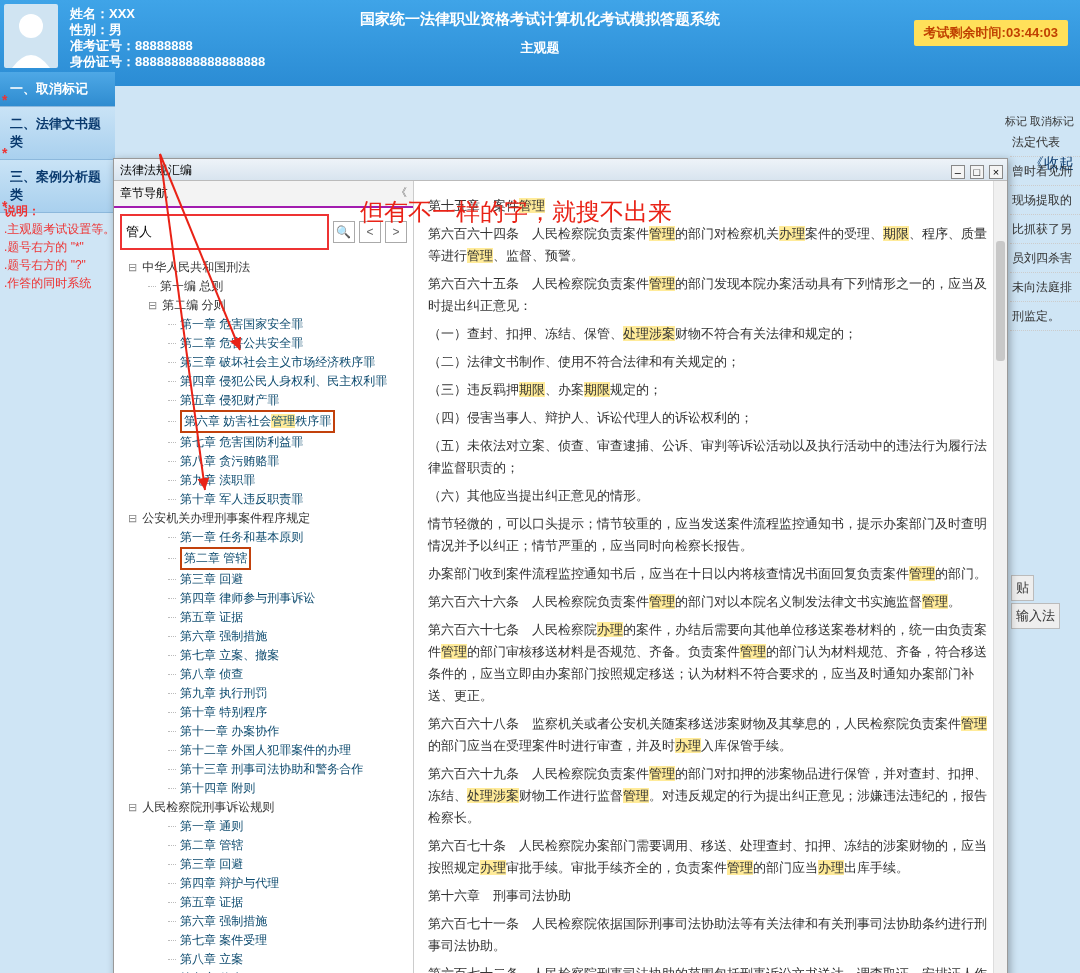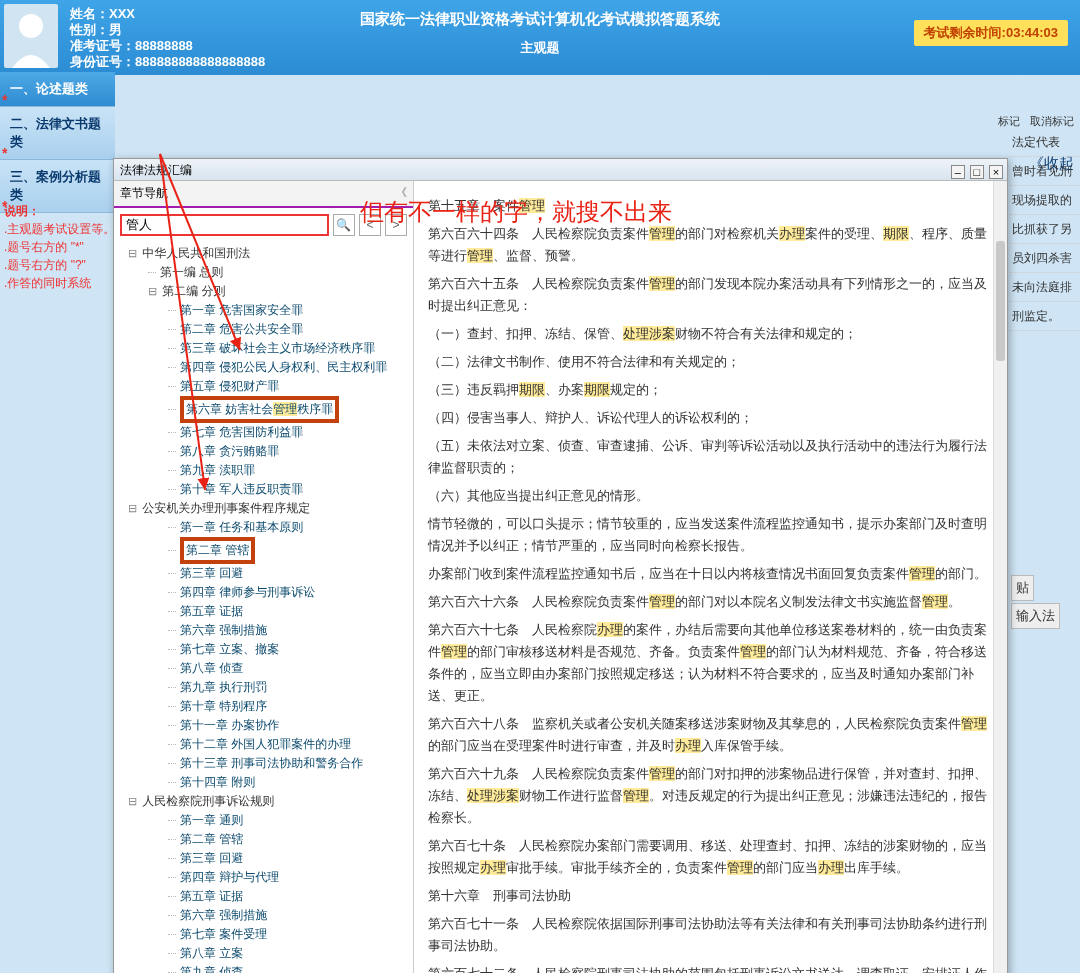--- a/index.html
+++ b/index.html
@@ -1,17 +1,17 @@
 <!DOCTYPE html>
 <html><head>
 <meta charset="utf-8">
 <style>
 *{box-sizing:border-box;margin:0;padding:0;font-family:"Microsoft YaHei","SimSun",sans-serif}
 body{background:#cfe5f5;width:1080px;height:973px;overflow:hidden;position:relative}
-.header{background:linear-gradient(#3fa4e8,#2b8cd4);height:75px;display:flex;color:#fff;font-size:13px;position:relative}
+.header{background:linear-gradient(#3fa4e8,#2b8cd4);height:86px;display:flex;color:#fff;font-size:13px;position:relative}
 .avatar{width:54px;height:64px;background:#d0e4f2;margin:4px;border-radius:2px}
 .avatar svg{width:100%;height:100%}
 .userinfo{padding:6px 8px;line-height:16px;font-weight:bold}
 .userinfo div{white-space:nowrap}
 .title-area{position:absolute;left:50%;transform:translateX(-50%);text-align:center;top:10px;font-weight:bold}
 .title-area .main{font-size:15px}
 .title-area .sub{font-size:13px;margin-top:10px}
 .timer{position:absolute;right:12px;top:20px;background:#ffe05a;color:#c04000;font-weight:bold;padding:4px 10px;border-radius:2px;font-size:13px}
 .content{position:absolute;top:72px;left:0;right:0;bottom:0}
 .left-col{position:absolute;left:0;top:0;width:115px}
@@ -19,42 +19,42 @@
 .cat-btn.active{background:linear-gradient(#4ea8e6,#2f8cd0);color:#fff}
 .star{position:absolute;left:2px;bottom:-2px;color:#e33;font-size:14px}
 .collapse{position:absolute;right:6px;top:82px;color:#0a3a6e;font-size:15px}
 .instructions{position:absolute;left:0;top:126px;width:133px;font-size:12px;color:#e33;line-height:18px;padding:4px}
 .instructions .hdr{color:#e33;font-weight:bold}
 .right-panel{position:absolute;right:0;top:0;width:70px;font-size:12px;color:#333;line-height:20px;padding-top:56px}
 .right-panel div{padding:4px 2px;border-bottom:1px dotted #ccc;white-space:nowrap;overflow:hidden}
 .right-tools{position:absolute;right:0;top:502px;width:70px;font-size:13px;color:#333}
 .right-tools span{display:inline-block;padding:3px 4px;border:1px solid #bbb;background:#eee;margin:1px}
 .rtop{position:absolute;right:6px;top:42px;font-size:11px;color:#333}
-.rtop span{margin-left:7px}
+.rtop span{margin-left:0}
 .dialog{position:absolute;left:113px;top:86px;width:895px;height:852px;background:#fff;border:1px solid #999;box-shadow:2px 2px 8px rgba(0,0,0,.3)}
 .dlg-title{background:linear-gradient(#eef3f8,#d8e4ef);height:22px;line-height:22px;font-size:12px;padding:0 6px;border-bottom:1px solid #bbb;position:relative}
 .dlg-title .btns{position:absolute;right:4px;top:2px;font-size:11px}
 .dlg-title .btns span{display:inline-block;width:14px;height:14px;border:1px solid #888;text-align:center;line-height:12px;margin-left:2px;cursor:pointer;background:#f4f4f4}
 .dlg-body{position:absolute;top:22px;left:0;right:0;bottom:0;display:flex}
 .nav-pane{width:300px;border-right:1px solid #ccc;display:flex;flex-direction:column}
 .nav-head{background:#f3f3f3;border-bottom:2px solid #a21caf;padding:4px 6px;font-size:12px;position:relative}
 .nav-head .coll{position:absolute;right:6px;top:4px;font-size:11px;color:#666}
 .search-row{padding:6px;display:flex;gap:4px;align-items:center}
-.search-row input{flex:1;border:1px solid #aaa;height:22px;padding:0 4px;font-size:13px;border:2px solid #e33}
+.search-row input{flex:1;border:1px solid #aaa;height:36px;padding:0 4px;font-size:13px;border:2px solid #e33}
 .search-row .ico{width:22px;height:22px;border:1px solid #aaa;display:flex;align-items:center;justify-content:center;font-size:12px;color:#666;cursor:pointer}
 .tree{flex:1;overflow:auto;font-size:12px;color:#333;padding:2px 0 2px 4px;line-height:19px}
 .tree .node{white-space:nowrap;padding-left:0;cursor:pointer}
 .tree .lv1{padding-left:10px}
 .tree .lv2{padding-left:30px}
 .tree .lv3{padding-left:50px;color:#0c4a6e}
 .tree .folder::before{content:"📁";font-size:11px;margin-right:2px}
 .tree .toggle::before{content:"⊟ ";color:#888}
 .tree .leaf::before{content:"";display:inline-block;width:8px;border-top:1px dotted #bbb;margin-right:4px;vertical-align:middle}
 .hl{background:#ffeb99}
-.redbox{border:4px solid #c2410c;display:inline-block;padding:0 2px}
+.redbox{border:2px solid #c2410c;display:inline-block;padding:0 2px}
 .article{flex:1;overflow:auto;padding:8px 14px;font-size:13px;color:#333;line-height:22px}
 .article p{margin:6px 0}
 .annotation{position:absolute;left:360px;top:196px;color:#e92216;font-size:24px;font-weight:500;z-index:50;pointer-events:none}
 .arrow{position:absolute;pointer-events:none;z-index:49}
 .scrollbar{position:absolute;right:0;top:0;bottom:0;width:14px;background:#f0f0f0;border-left:1px solid #ddd}
 .scrollbar .thumb{position:absolute;left:2px;right:2px;top:60px;height:120px;background:#c8c8c8;border-radius:3px}
 </style>
 </head>
 <body>
 
@@ -79,21 +79,21 @@
     <span>考试剩余时间:</span><span>03:44:03</span>
   </div>
 </div>
 
 <div class="content">
   <div class="rtop">
     <span>标记</span>
     <span>取消标记</span>
   </div>
   <div class="left-col">
-    <div class="cat-btn active"><span>一、论述题类</span><span class="star">*</span></div>
+    <div class="cat-btn active"><span>一、取消标记</span><span class="star">*</span></div>
     <div class="cat-btn"><span>二、法律文书题类</span><span class="star">*</span></div>
     <div class="cat-btn"><span>三、案例分析题类</span><span class="star">*</span></div>
   </div>
   <div class="collapse">《收起</div>
   <div class="instructions">
     <div class="hdr">说明：</div>
     <div>.主观题考试设置等。</div>
     <div>.题号右方的 "*"</div>
     <div>.题号右方的 "?"</div>
     <div>.作答的同时系统</div>

